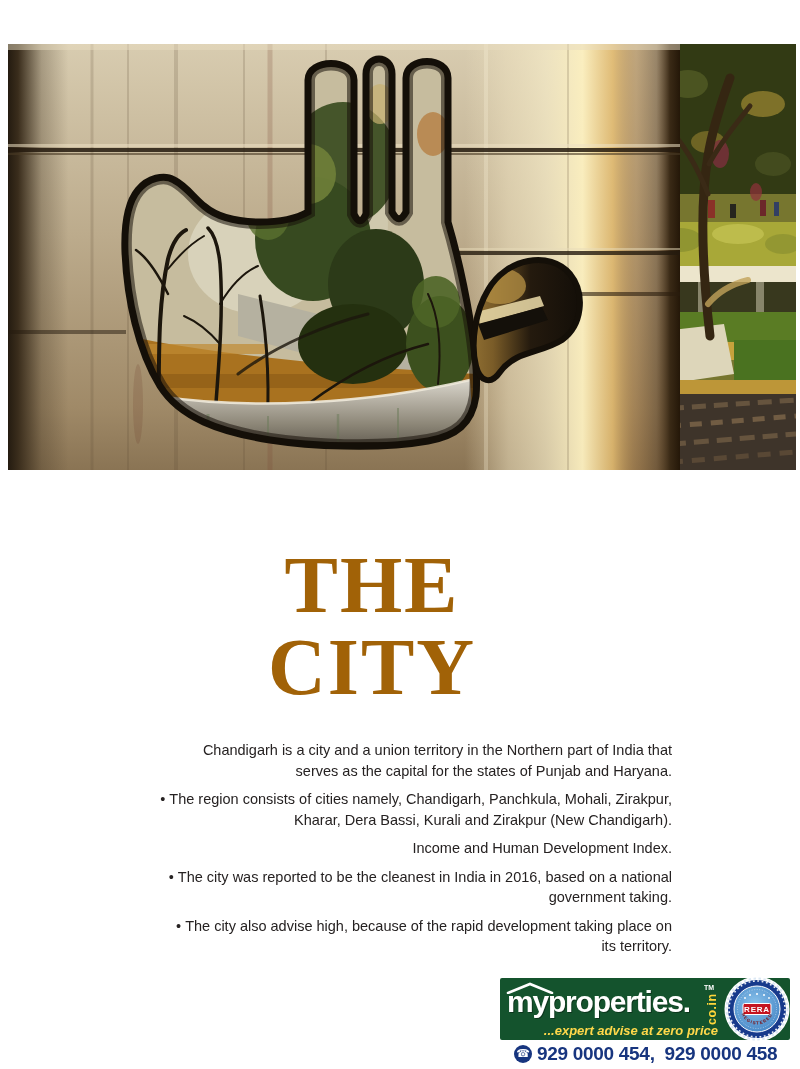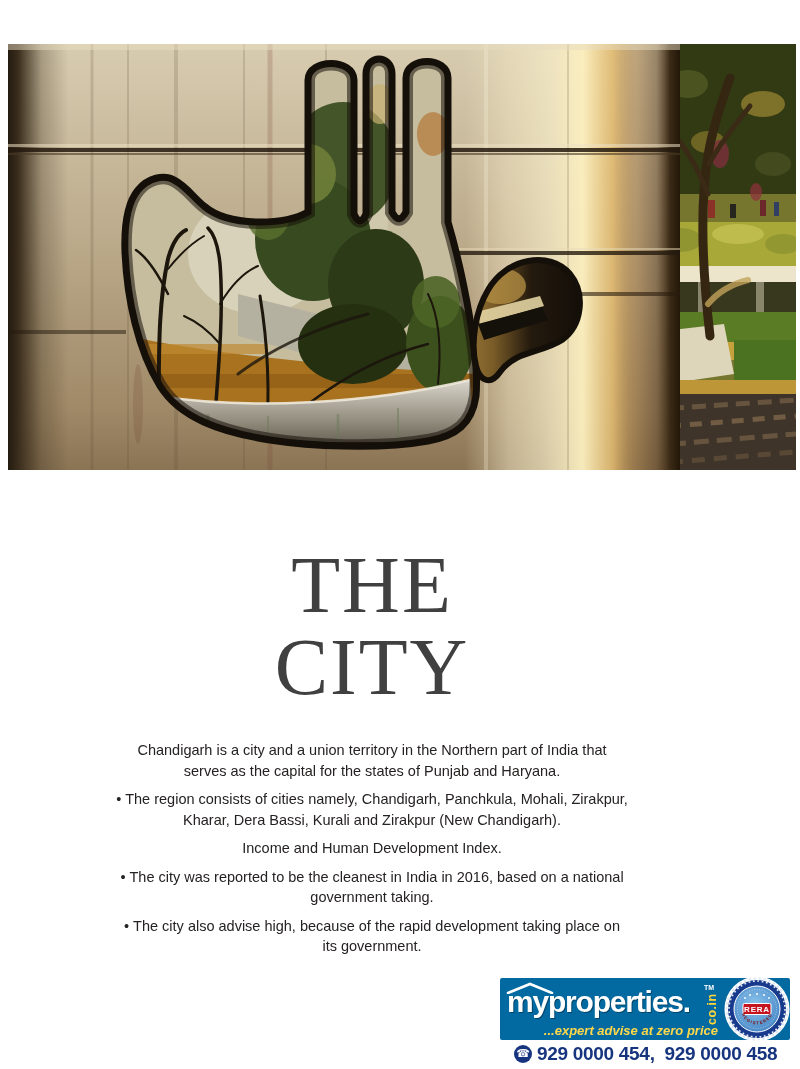--- a/index.html
+++ b/index.html
@@ -1,31 +1,31 @@
 <!DOCTYPE html>
 <html><head>
 <meta charset="utf-8">
 <style>
   html,body{margin:0;padding:0;background:#e8e8e8;}
   .page{position:relative;width:800px;height:1069px;background:#ffffff;overflow:hidden;
         font-family:"Liberation Sans",sans-serif;}
   .photo{position:absolute;left:8px;top:44px;width:788px;height:426px;overflow:hidden;}
   .photo svg{display:block;}
   .title{position:absolute;left:62px;top:544px;width:620px;margin:0;text-align:center;
-         font-family:"Liberation Serif","DejaVu Serif",serif;font-weight:400;
-         font-size:80px;line-height:82px;letter-spacing:2px;color:#404040;}
+         font-family:"Liberation Serif","DejaVu Serif",serif;font-weight:700;
+         font-size:80px;line-height:82px;letter-spacing:2px;color:#a16207;}
   .title .tl{display:block;}
   .bodytext{position:absolute;left:62px;top:740px;width:620px;text-align:center;
             color:#262222;font-size:14.5px;line-height:20.5px;}
-  .bodytext p{margin:0 auto 8px auto;max-width:600px;}
+  .bodytext p{margin:0 auto 8px auto;max-width:600px;text-align:right;}
   .bodytext .line{display:block;}
   .bullet{margin-right:4px;}
   
   .logo{position:absolute;left:500px;top:976px;width:296px;height:92px;}
-  .band{position:absolute;left:0;top:2px;width:290px;height:62px;background:#0369a1;border-radius:2px;text-align:center;}
+  .band{position:absolute;left:0;top:2px;width:290px;height:62px;background:#14532d;border-radius:2px;text-align:center;}
   .roof{position:absolute;left:6px;top:4px;}
   .brand{position:absolute;left:7px;top:7px;color:#ffffff;font-weight:bold;
          font-size:30px;letter-spacing:-1.2px;white-space:nowrap;
          text-shadow:1px 1px 0 rgba(0,0,0,0.35);}
   .tm{position:absolute;left:204px;top:6px;color:#ffffff;font-size:7px;font-weight:bold;}
   .domain{position:absolute;left:205px;top:47px;transform:rotate(-90deg);transform-origin:left top;
           color:#ffd63a;font-weight:bold;font-size:12.5px;letter-spacing:0.5px;white-space:nowrap;}
   .tagline{position:absolute;right:72px;top:45px;color:#ffd84a;font-style:italic;font-weight:bold;
            font-size:13px;white-space:nowrap;}
   .rera-badge{position:absolute;left:224px;top:0;}
@@ -247,21 +247,21 @@
     </p>
     <p>
       <span class="line"><span>Income and Human Development Index.</span></span>
     </p>
     <p>
       <span class="line"><span class="bullet">•</span><span>The city was reported to be the cleanest in India in 2016, based on a national</span></span>
       <span class="line"><span>government taking.</span></span>
     </p>
     <p>
       <span class="line"><span class="bullet">•</span><span>The city also advise high, because of the rapid development taking place on</span></span>
-      <span class="line"><span>its government.</span></span>
+      <span class="line"><span>its territory.</span></span>
     </p>
   </div>
 
   <div class="logo">
     <div class="band">
       <svg class="roof" width="50" height="12" viewBox="0 0 50 12">
         <path d="M2,11 L24,2 L46,11" fill="none" stroke="#ffffff" stroke-width="2.6" stroke-linecap="round"></path>
       </svg>
       <span class="brand">myproperties.</span>
       <span class="tm">TM</span>

